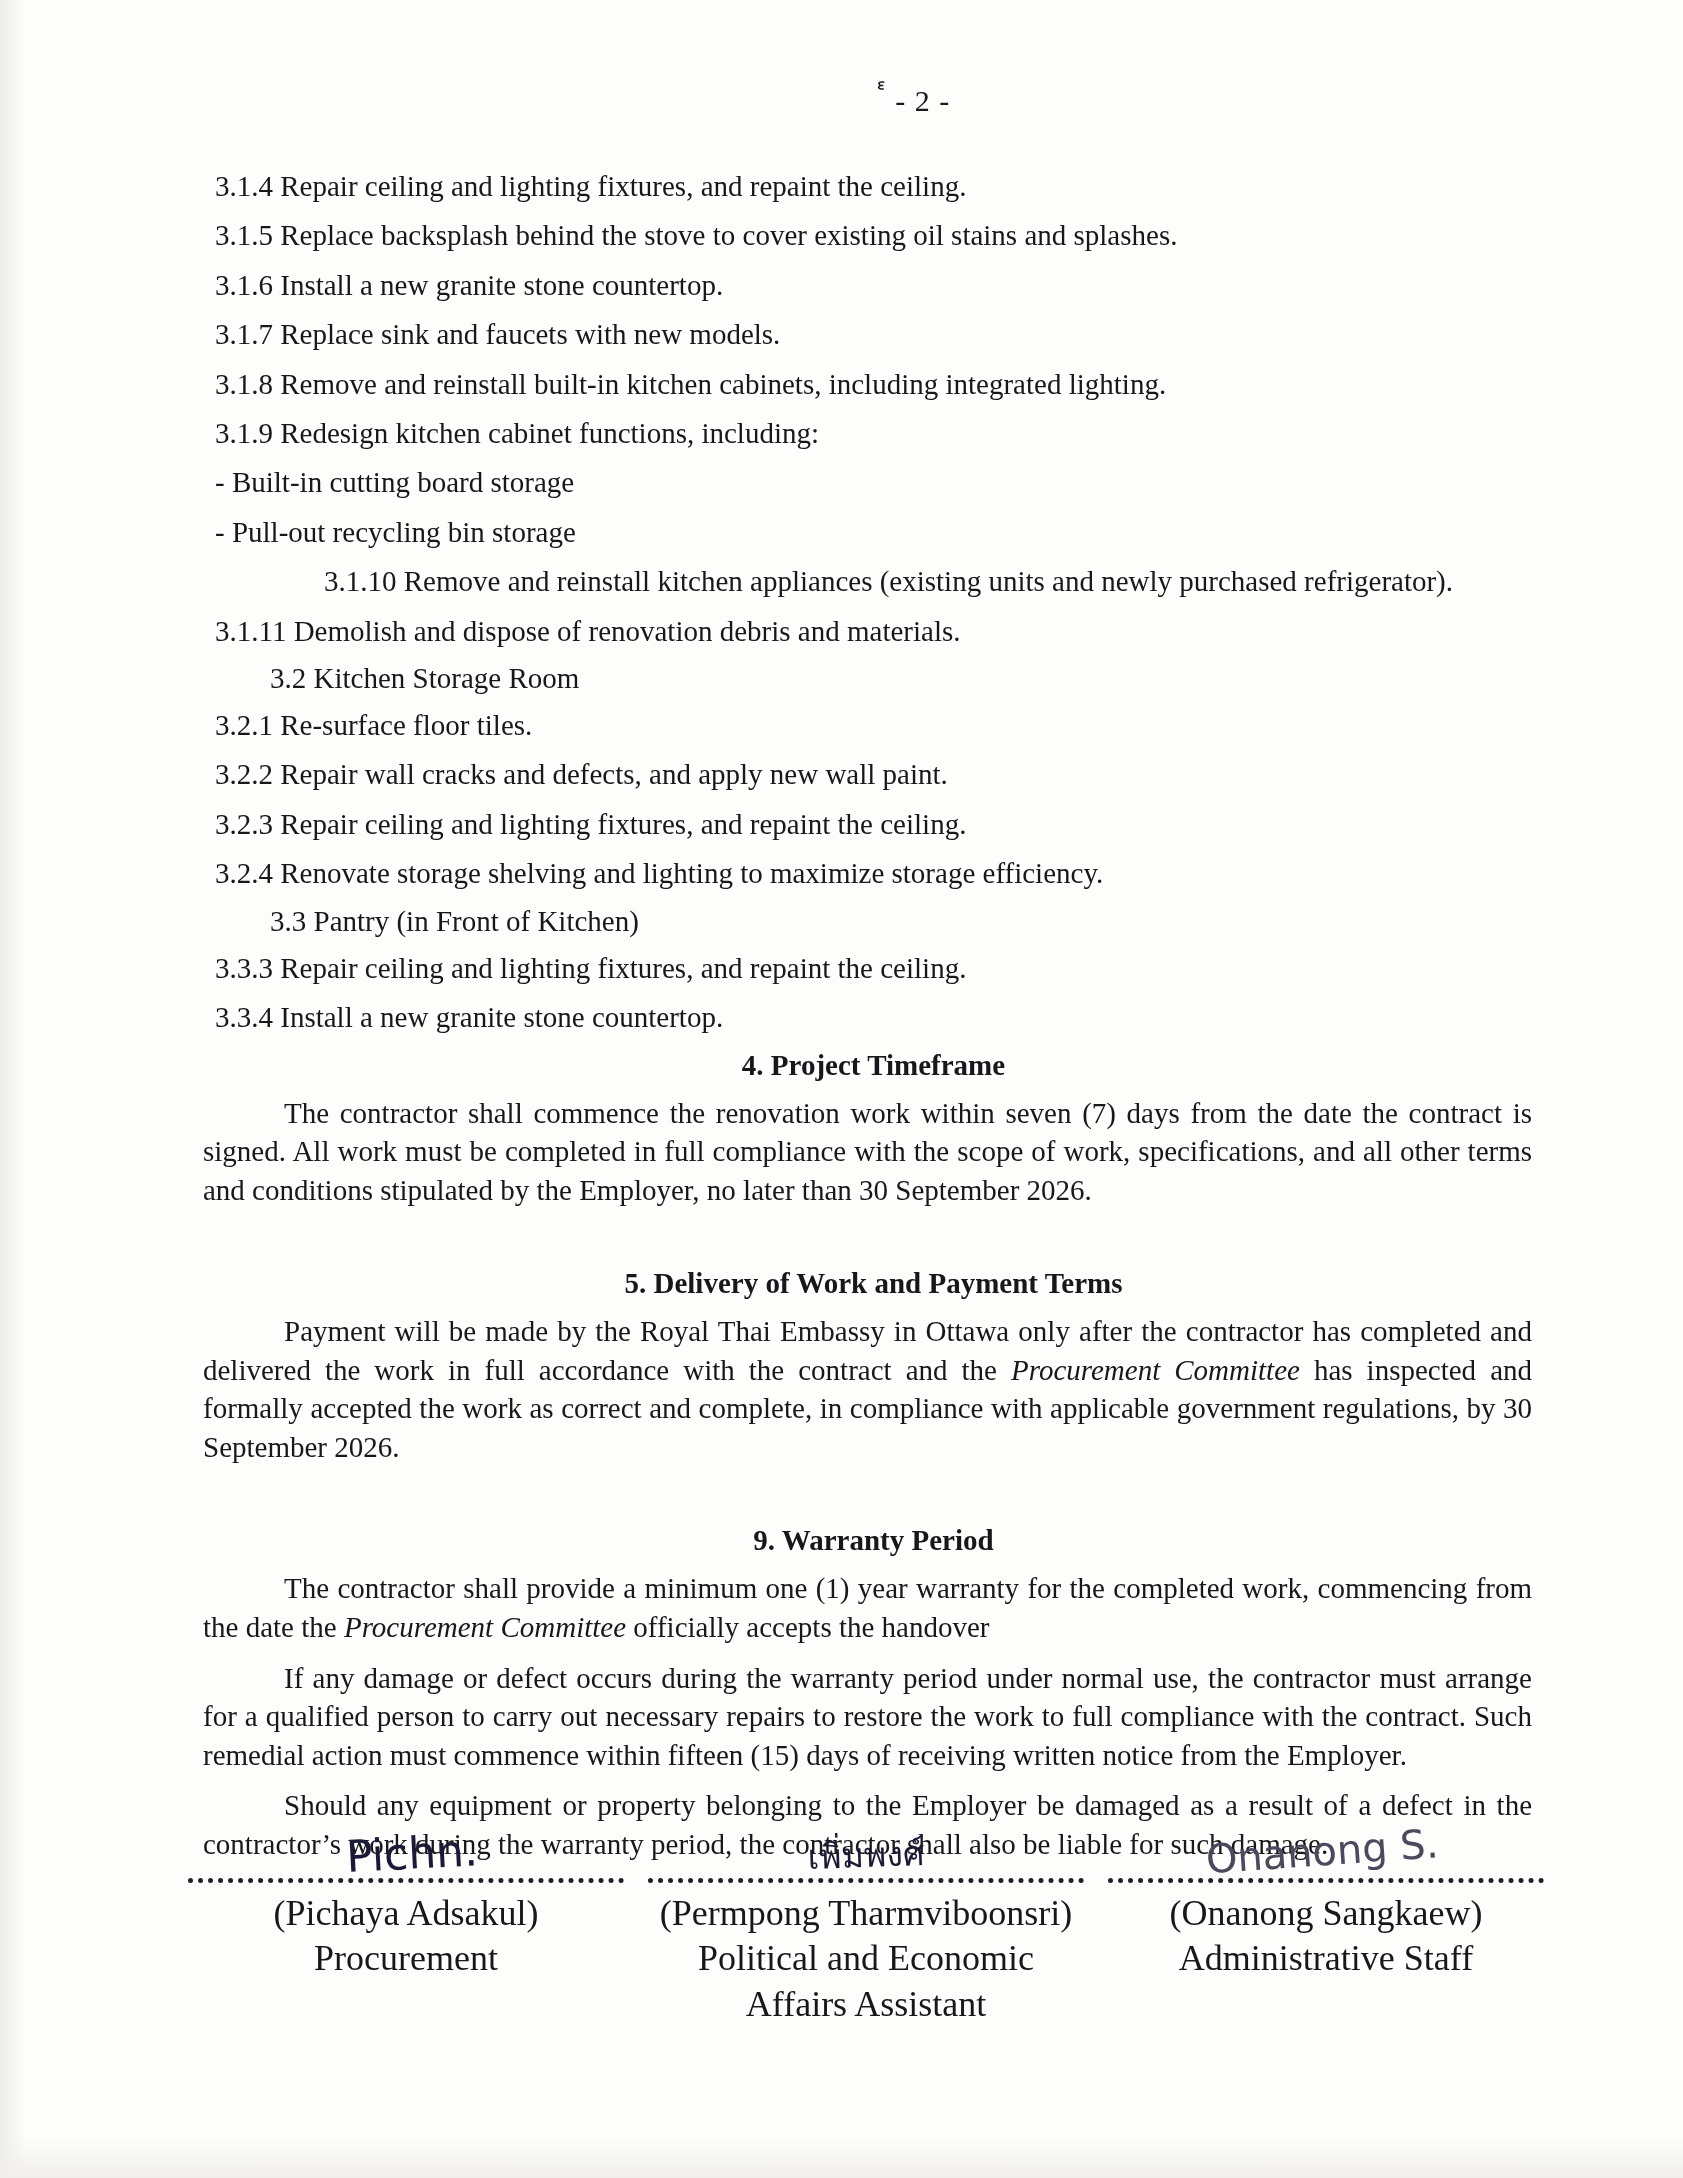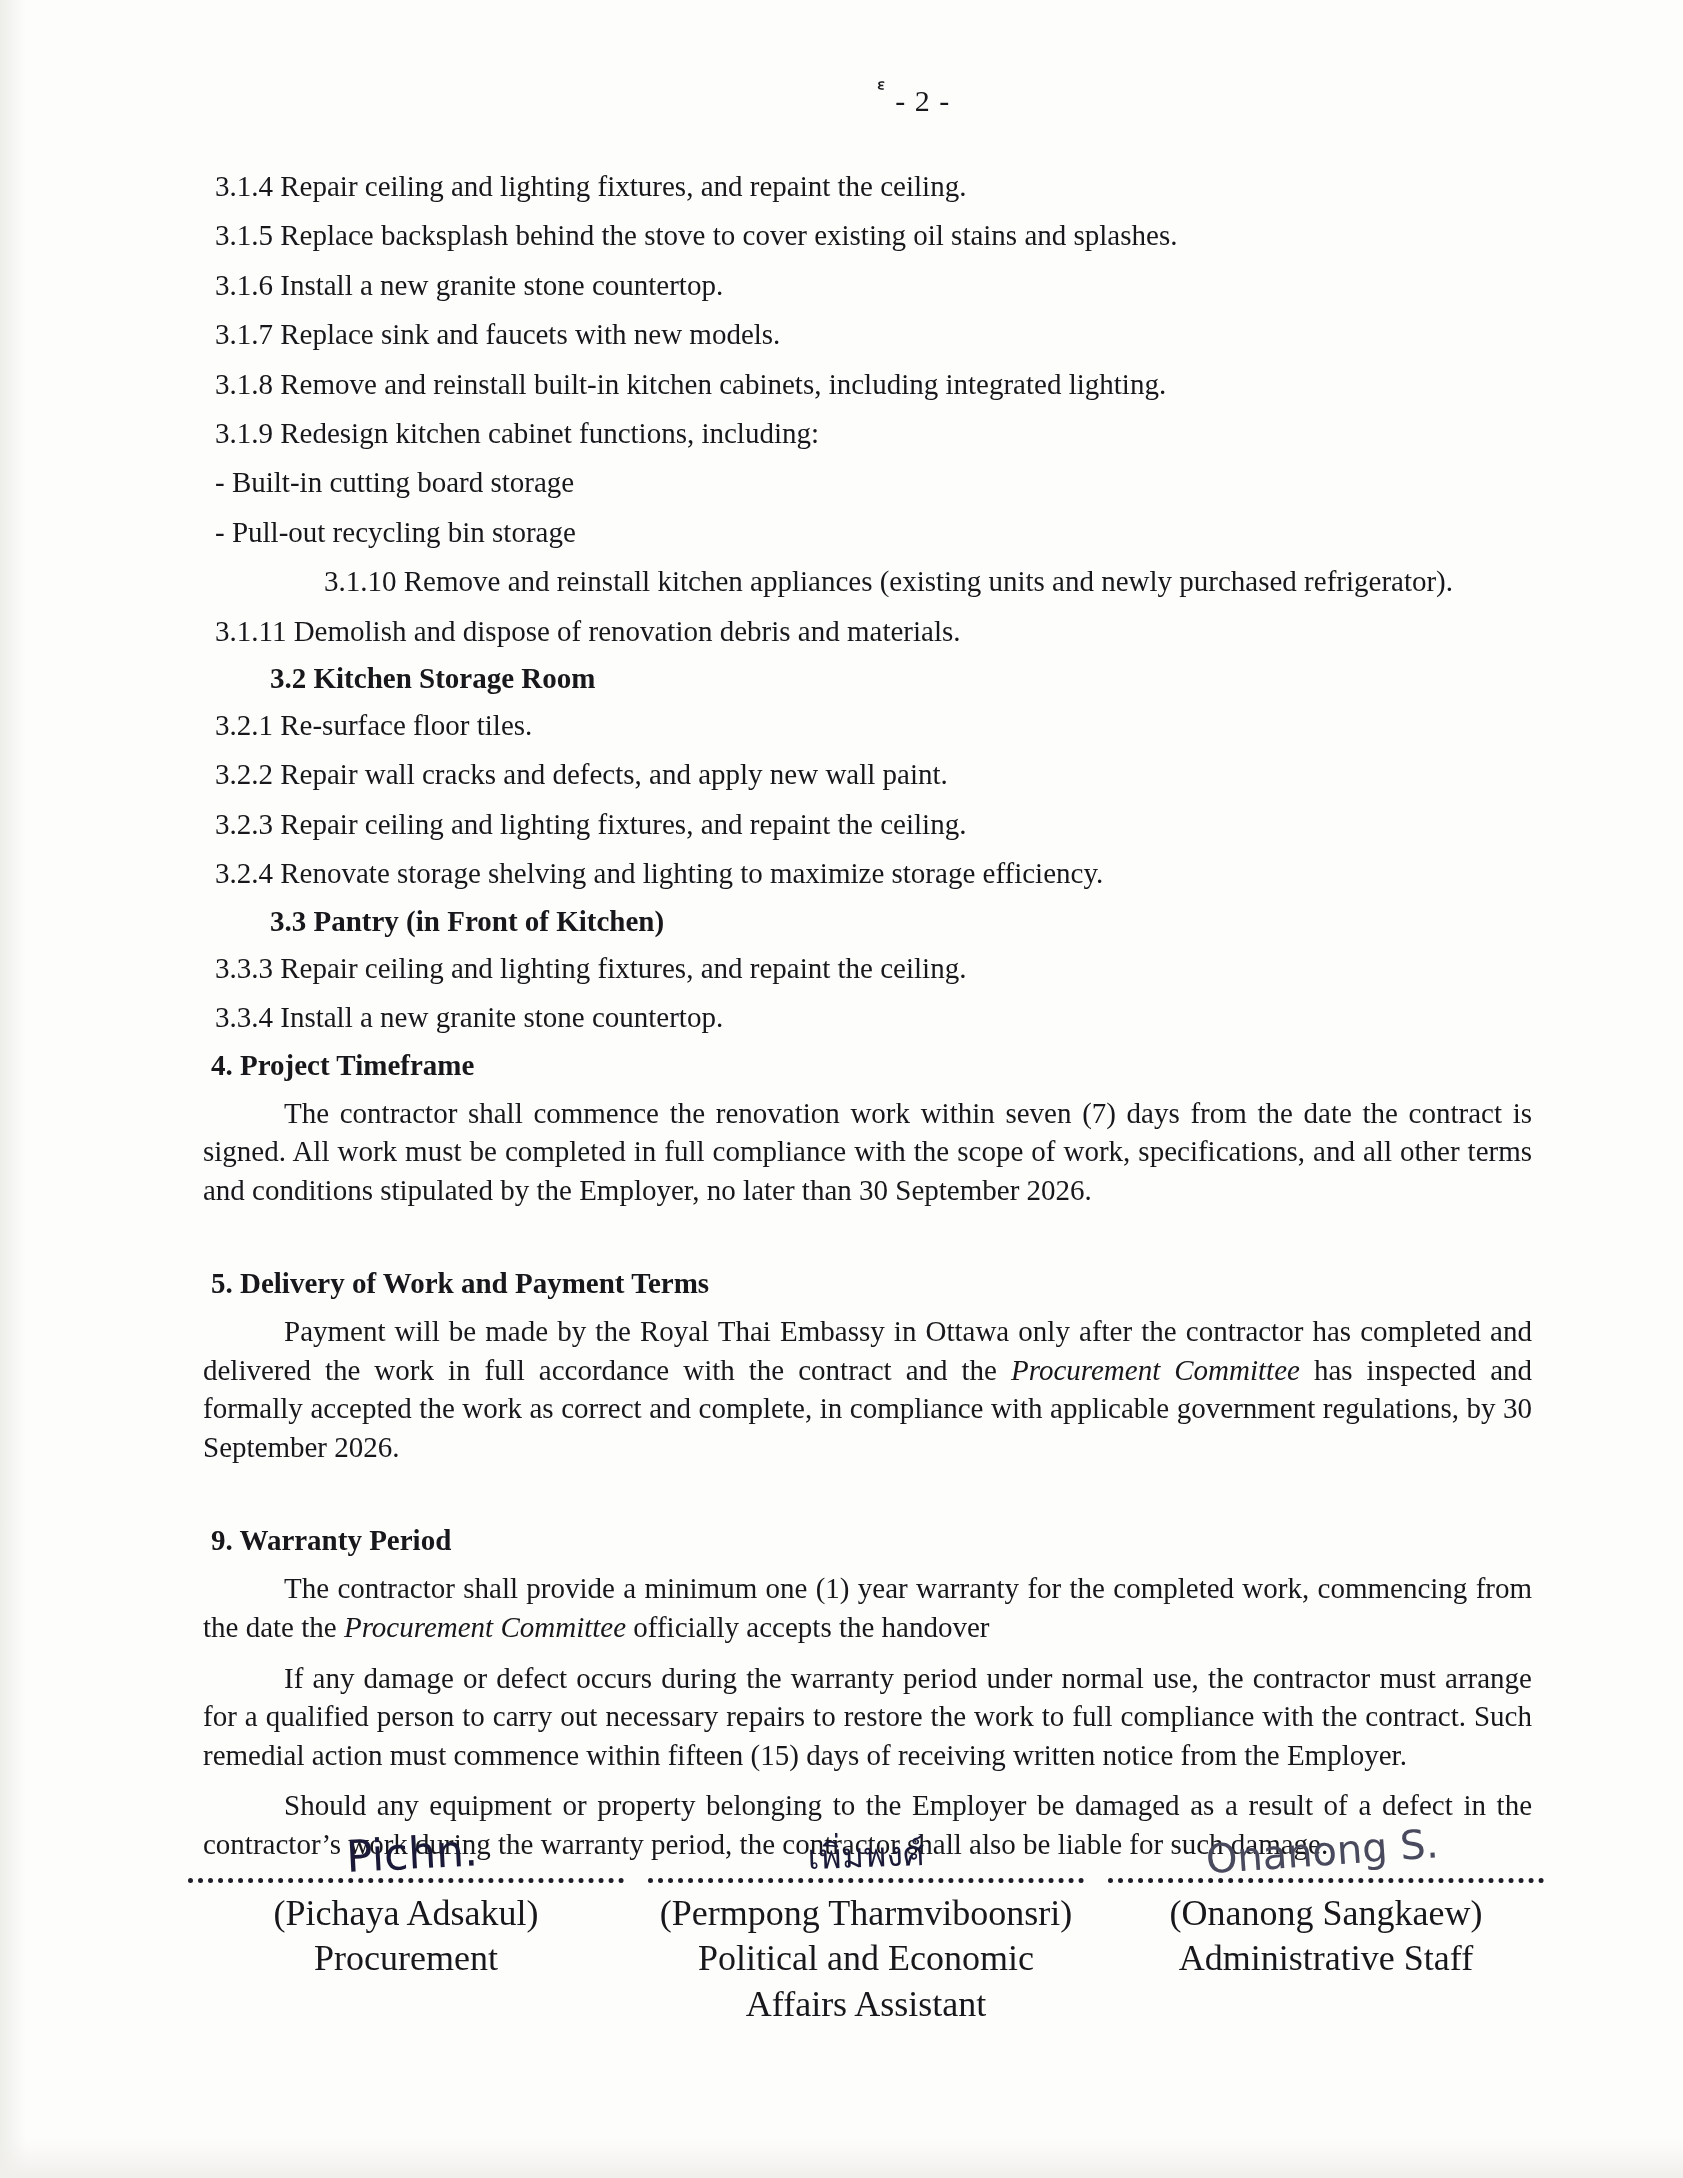--- a/index.html
+++ b/index.html
@@ -62,28 +62,29 @@
     text-indent: 0;
   }
   .lvl4 {           
     margin-left: 163px;
   }
   .hang {           
     margin-left: 0;
     text-indent: 109px;
   }
   .sechead {
-    font-weight: bold;
+    font-weight: normal;
     margin-left: 67px;
     font-size: 29px;
   }
   .numhead {
     font-weight: bold;
-    margin-left: 8px;
-    font-size: 29px;
+    margin-left: 0;
+    font-size: 29px;
+    text-align: center;
   }
   .para {
     margin-left: 0;
     text-indent: 81px;
     text-align: justify;
     font-size: 29px;
     line-height: 1.33;
   }
   .gap-lg { height: 46px; }
   i { font-style: italic; }

